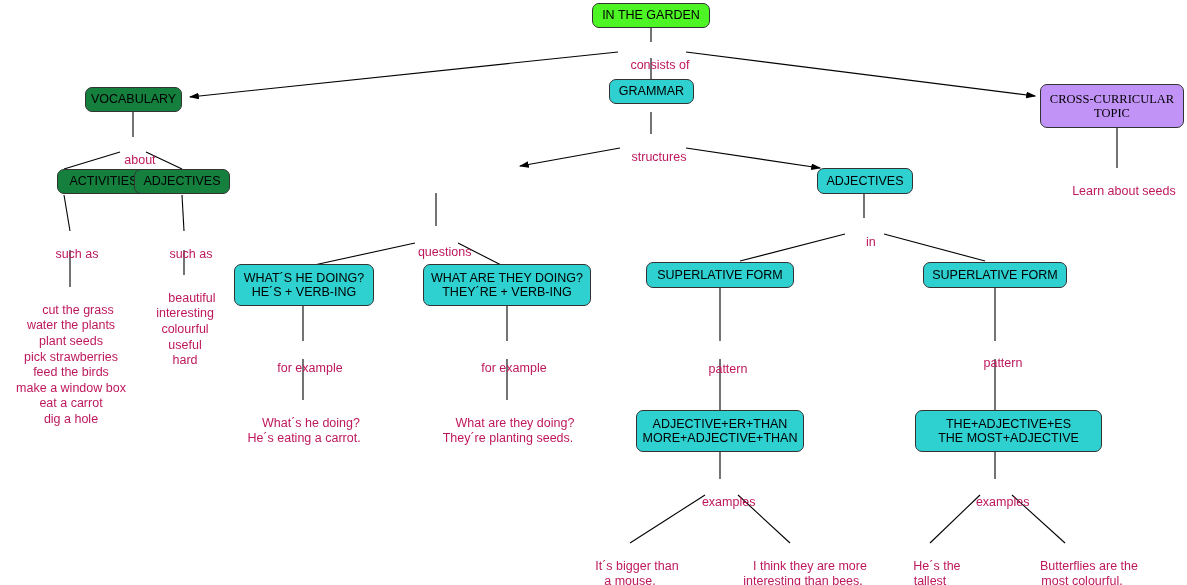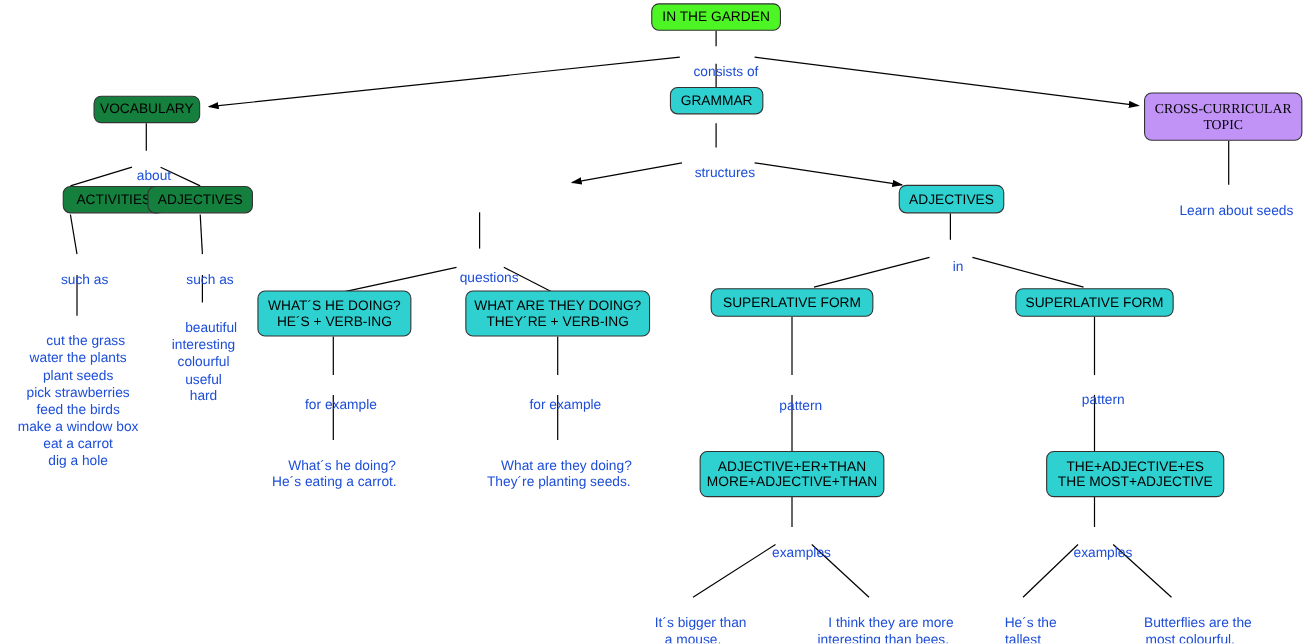--- a/index.html
+++ b/index.html
@@ -38,21 +38,21 @@
     color: #000000;
     font-size: 12.5px;
   }
   .node.green  { background: #4df524; }
   .node.orange { background: #15803d; }
   .node.cyan   { background: #2ed0d0; }
   .node.purple { background: #c193f7; }
   .label {
     position: absolute;
     font-size: 12.5px;
-    color: #1d4ed8;
+    color: #be185d;
     white-space: pre;
     text-align: center;
     line-height: 1.25;
   }
   .label.plain {
     border: none;
     background: transparent;
   }
 </style>
 </head>
@@ -168,21 +168,21 @@
 
   <div class="node cyan" style="left:923px; top:262px; width:144px; height:26px;">
     <span>SUPERLATIVE FORM</span>
   </div>
 
   <div class="node cyan" style="left:636px; top:410px; width:168px; height:42px;">
     <span>ADJECTIVE+ER+THAN
 MORE+ADJECTIVE+THAN</span>
   </div>
 
-  <div class="node cyan" style="left:915px; top:410px; width:162px; height:42px;margin-left:36px;">
+  <div class="node cyan" style="left:915px; top:410px; width:187px; height:42px;">
     <span>THE+ADJECTIVE+ES
 THE MOST+ADJECTIVE</span>
   </div>
 
   <div class="label plain" style="left:614px; top:42px; width:78px;">
     <span>consists of</span>
   </div>
 
   <div class="label plain" style="left:109px; top:137px; width:48px;">
     <span>about</span>

